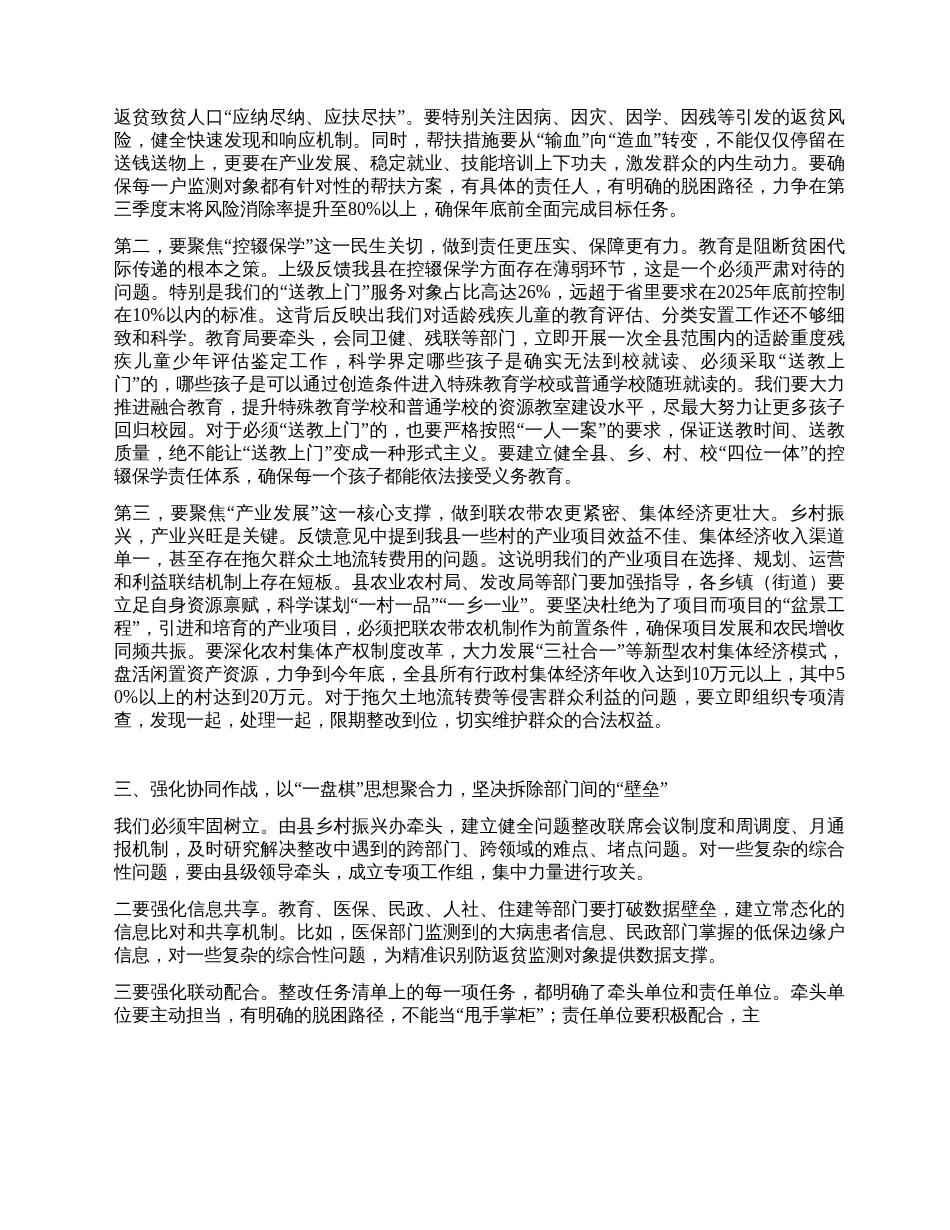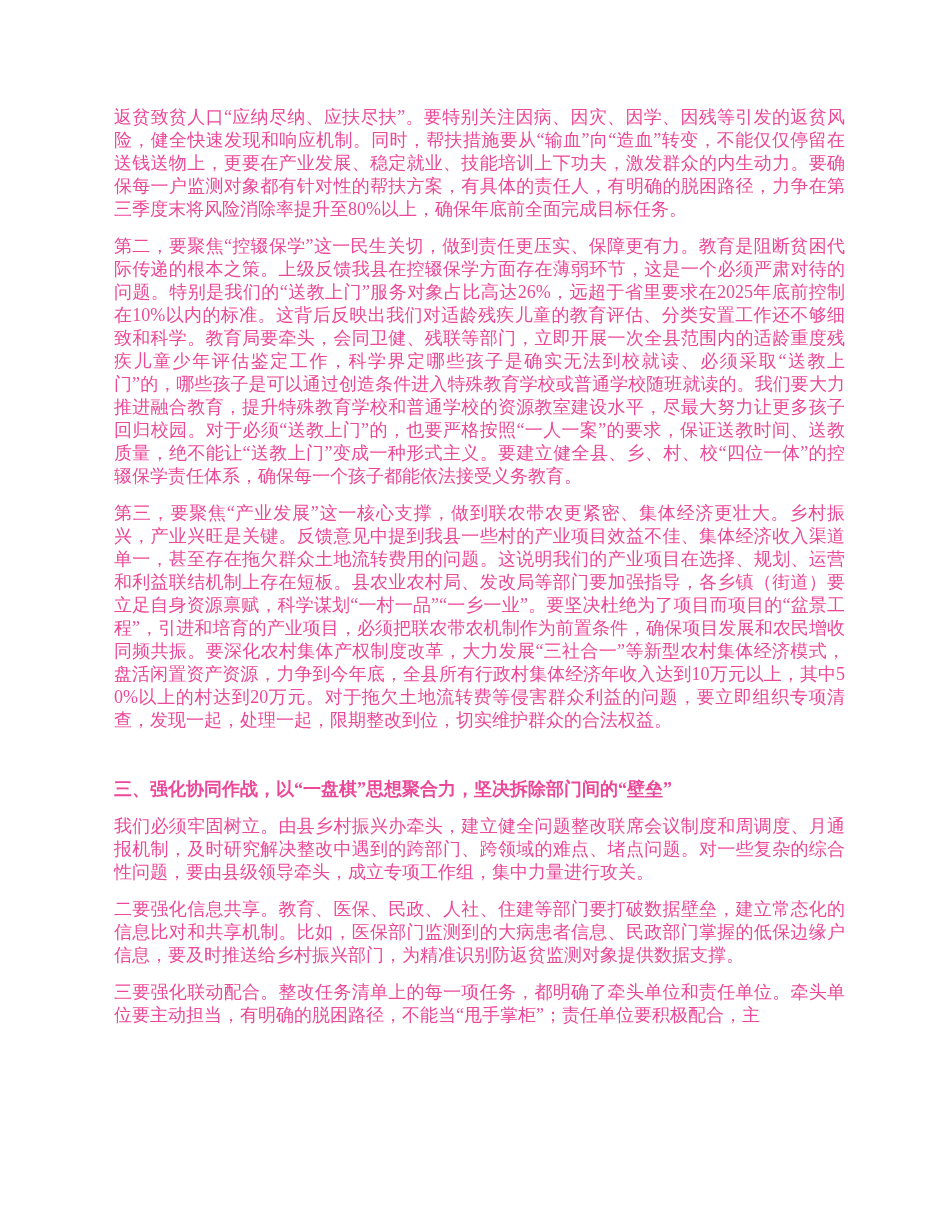--- a/index.html
+++ b/index.html
@@ -11,39 +11,39 @@
     height: 1230px;
     background: #ffffff;
     overflow: hidden;
     font-family: "Liberation Serif", "DejaVu Serif", serif;
   }
   .page {
     box-sizing: border-box;
     width: 950px;
     height: 1064px;
     padding: 106px 105px 0 114px;
-    color: #ec4899;
+    color: #000000;
   }
   .para, .heading {
     margin: 0 0 14px 0;
     font-size: 18px;
     line-height: 23px;
     font-weight: 400;
     text-align: justify;
     word-break: break-all;
   }
   .heading {
-    font-weight: 700;
+    font-weight: 400;
     margin-top: 46px;
   }
 </style>
 </head>
 <body>
 
 <div class="page">
   <p class="para">返贫致贫人口“应纳尽纳、应扶尽扶”。要特别关注因病、因灾、因学、因残等引发的返贫风险，健全快速发现和响应机制。同时，帮扶措施要从“输血”向“造血”转变，不能仅仅停留在送钱送物上，更要在产业发展、稳定就业、技能培训上下功夫，激发群众的内生动力。要确保每一户监测对象都有针对性的帮扶方案，有具体的责任人，有明确的脱困路径，力争在第三季度末将风险消除率提升至80%以上，确保年底前全面完成目标任务。</p>
   <p class="para">第二，要聚焦“控辍保学”这一民生关切，做到责任更压实、保障更有力。教育是阻断贫困代际传递的根本之策。上级反馈我县在控辍保学方面存在薄弱环节，这是一个必须严肃对待的问题。特别是我们的“送教上门”服务对象占比高达26%，远超于省里要求在2025年底前控制在10%以内的标准。这背后反映出我们对适龄残疾儿童的教育评估、分类安置工作还不够细致和科学。教育局要牵头，会同卫健、残联等部门，立即开展一次全县范围内的适龄重度残疾儿童少年评估鉴定工作，科学界定哪些孩子是确实无法到校就读、必须采取“送教上门”的，哪些孩子是可以通过创造条件进入特殊教育学校或普通学校随班就读的。我们要大力推进融合教育，提升特殊教育学校和普通学校的资源教室建设水平，尽最大努力让更多孩子回归校园。对于必须“送教上门”的，也要严格按照“一人一案”的要求，保证送教时间、送教质量，绝不能让“送教上门”变成一种形式主义。要建立健全县、乡、村、校“四位一体”的控辍保学责任体系，确保每一个孩子都能依法接受义务教育。</p>
   <p class="para">第三，要聚焦“产业发展”这一核心支撑，做到联农带农更紧密、集体经济更壮大。乡村振兴，产业兴旺是关键。反馈意见中提到我县一些村的产业项目效益不佳、集体经济收入渠道单一，甚至存在拖欠群众土地流转费用的问题。这说明我们的产业项目在选择、规划、运营和利益联结机制上存在短板。县农业农村局、发改局等部门要加强指导，各乡镇（街道）要立足自身资源禀赋，科学谋划“一村一品”“一乡一业”。要坚决杜绝为了项目而项目的“盆景工程”，引进和培育的产业项目，必须把联农带农机制作为前置条件，确保项目发展和农民增收同频共振。要深化农村集体产权制度改革，大力发展“三社合一”等新型农村集体经济模式，盘活闲置资产资源，力争到今年底，全县所有行政村集体经济年收入达到10万元以上，其中50%以上的村达到20万元。对于拖欠土地流转费等侵害群众利益的问题，要立即组织专项清查，发现一起，处理一起，限期整改到位，切实维护群众的合法权益。</p>
   <h2 class="heading">三、强化协同作战，以“一盘棋”思想聚合力，坚决拆除部门间的“壁垒”</h2>
   <p class="para">我们必须牢固树立。由县乡村振兴办牵头，建立健全问题整改联席会议制度和周调度、月通报机制，及时研究解决整改中遇到的跨部门、跨领域的难点、堵点问题。对一些复杂的综合性问题，要由县级领导牵头，成立专项工作组，集中力量进行攻关。</p>
-  <p class="para">二要强化信息共享。教育、医保、民政、人社、住建等部门要打破数据壁垒，建立常态化的信息比对和共享机制。比如，医保部门监测到的大病患者信息、民政部门掌握的低保边缘户信息，要及时推送给乡村振兴部门，为精准识别防返贫监测对象提供数据支撑。</p>
+  <p class="para">二要强化信息共享。教育、医保、民政、人社、住建等部门要打破数据壁垒，建立常态化的信息比对和共享机制。比如，医保部门监测到的大病患者信息、民政部门掌握的低保边缘户信息，对一些复杂的综合性问题，为精准识别防返贫监测对象提供数据支撑。</p>
   <p class="para">三要强化联动配合。整改任务清单上的每一项任务，都明确了牵头单位和责任单位。牵头单位要主动担当，有明确的脱困路径，不能当“甩手掌柜”；责任单位要积极配合，主</p>
 </div>
 
 </body></html>

